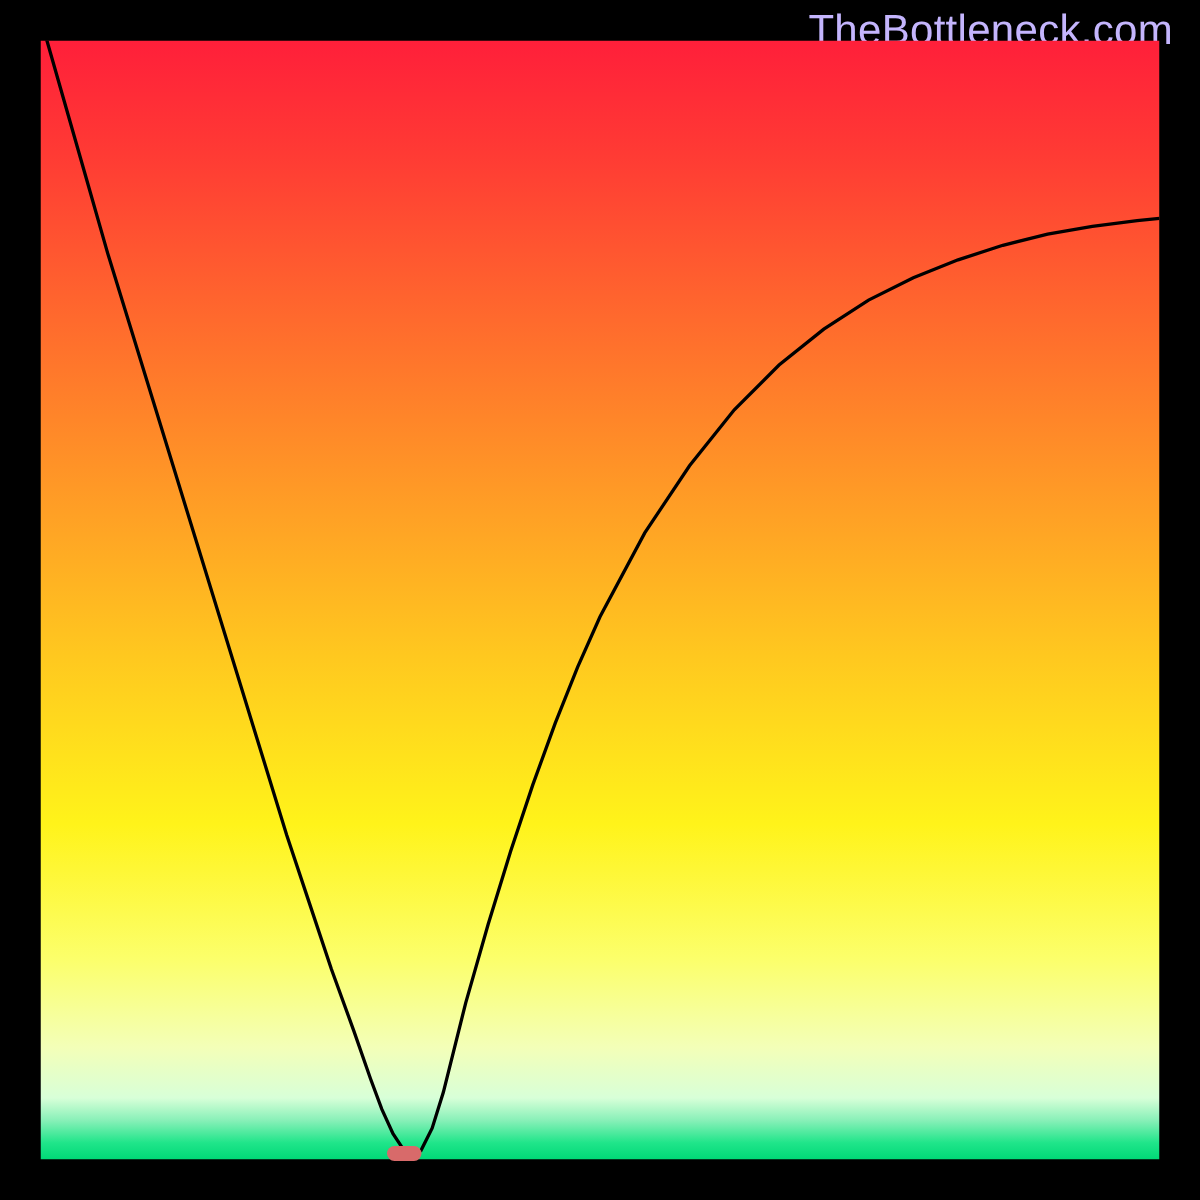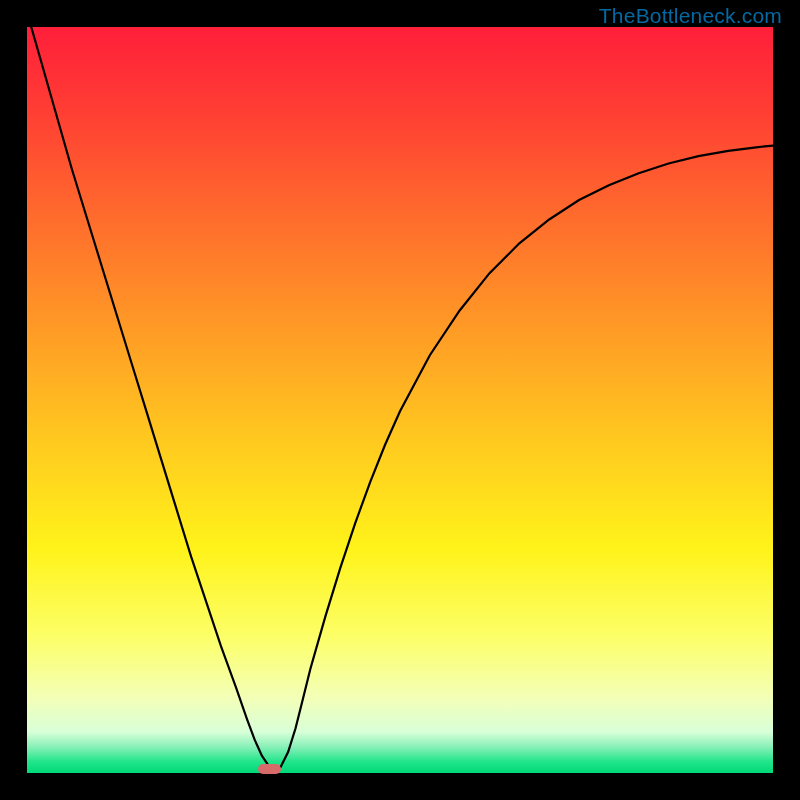--- a/index.html
+++ b/index.html
@@ -8,22 +8,22 @@
     width: 800px;
     height: 800px;
     background: #000;
     position: relative;
     font-family: Arial, sans-serif;
   }
   .watermark {
     position: absolute;
     top: 4px;
     right: 18px;
-    color: #0369a1;
-    font-size: 21px;
+    color: #c4b5fd;
+    font-size: 28px;
     font-weight: 500;
     letter-spacing: 0.2px;
   }
   .plot-area {
     position: absolute;
     left: 27px;
     top: 27px;
     width: 746px;
     height: 746px;
   }

